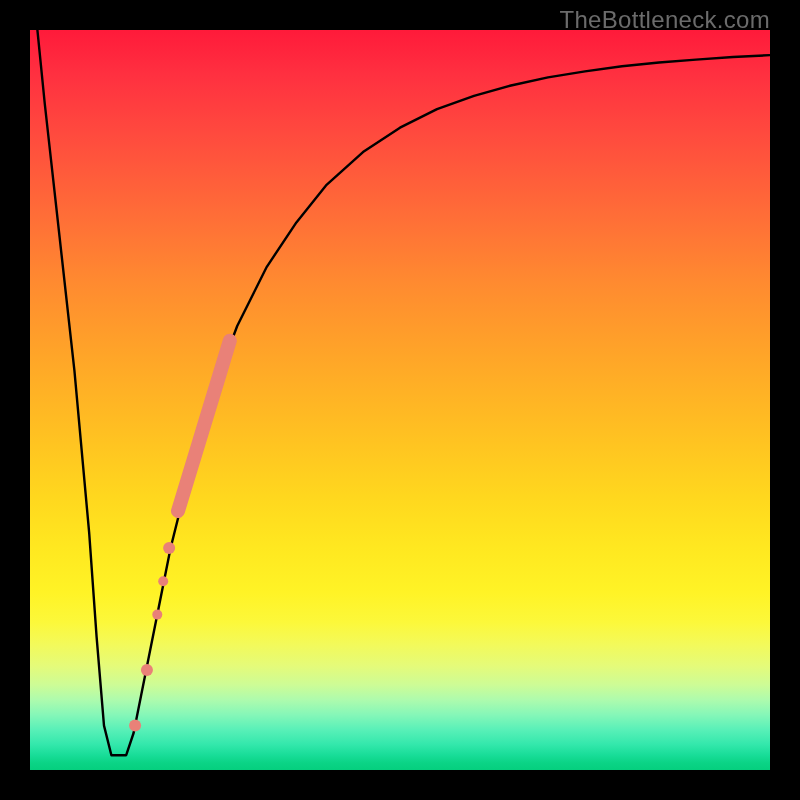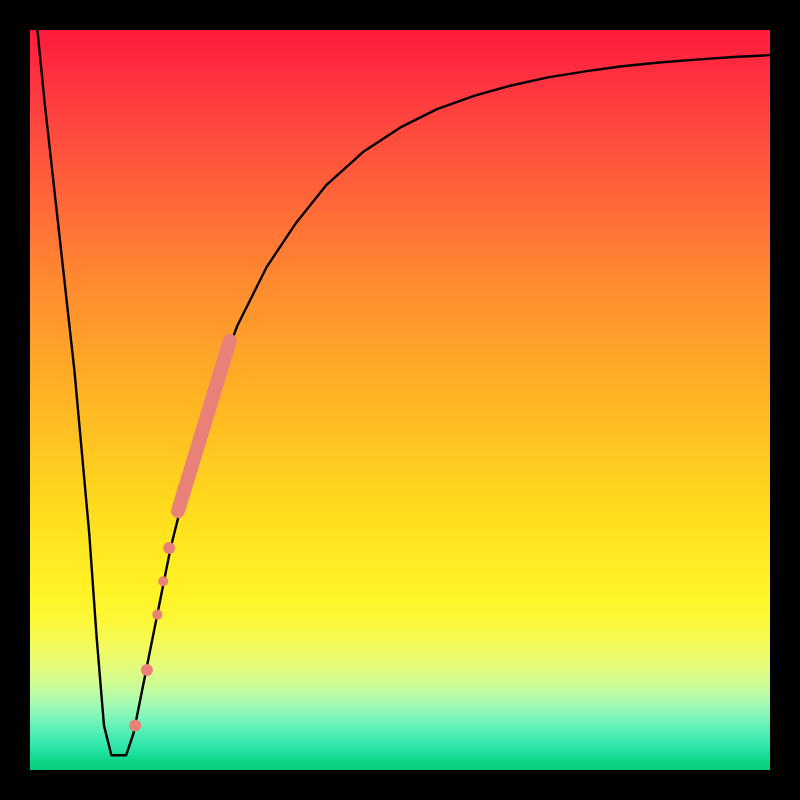--- a/index.html
+++ b/index.html
@@ -65,20 +65,21 @@
     letter-spacing: 0.3px;
     font-weight: 400;
     user-select: none;
   }
   svg { display: block; }
 </style>
 </head>
 <body>
 
 <div class="chart-frame">
+  <div class="watermark">TheBottleneck.com</div>
   <div class="plot-area">
     <div class="gradient-bg"></div>
     <svg class="curve-layer" id="curve-svg" viewBox="0 0 740 740" preserveAspectRatio="none">
         <path d="M0.00,-74.00 L14.80,74.00 L29.60,207.20 L44.40,340.40 L59.20,503.20 L66.60,606.80 L74.00,695.60 L81.40,725.20 L88.80,725.20 L96.20,725.20 L103.60,703.00 L111.00,666.00 L125.80,592.00 L140.60,518.00 L162.80,429.20 L185.00,355.20 L207.20,296.00 L236.80,236.80 L266.40,192.40 L296.00,155.40 L333.00,122.10 L370.00,97.68 L407.00,79.18 L444.00,65.86 L481.00,55.50 L518.00,47.36 L555.00,41.44 L592.00,36.26 L629.00,32.56 L666.00,29.60 L703.00,27.01 L740.00,25.16 " fill="none" stroke="#000000" stroke-width="2.4" stroke-linejoin="round"></path>
         <path d="M148.00,481.00 L153.18,463.98 L158.36,446.96 L163.54,429.94 L168.72,412.92 L173.90,395.90 L179.08,378.88 L184.26,361.86 L189.44,344.84 L194.62,327.82 L199.80,310.80 " fill="none" stroke="#e98178" stroke-width="14" stroke-linecap="round"></path>
         <circle cx="105.08" cy="695.60" r="6" fill="#e98178" stroke="#e98178" stroke-width="0"></circle>
         <circle cx="116.92" cy="640.10" r="6" fill="#e98178" stroke="#e98178" stroke-width="0"></circle>
         <circle cx="127.28" cy="584.60" r="5" fill="#e98178" stroke="#e98178" stroke-width="0"></circle>
         <circle cx="133.20" cy="551.30" r="5" fill="#e98178" stroke="#e98178" stroke-width="0"></circle>
         <circle cx="139.12" cy="518.00" r="6" fill="#e98178" stroke="#e98178" stroke-width="0"></circle>

